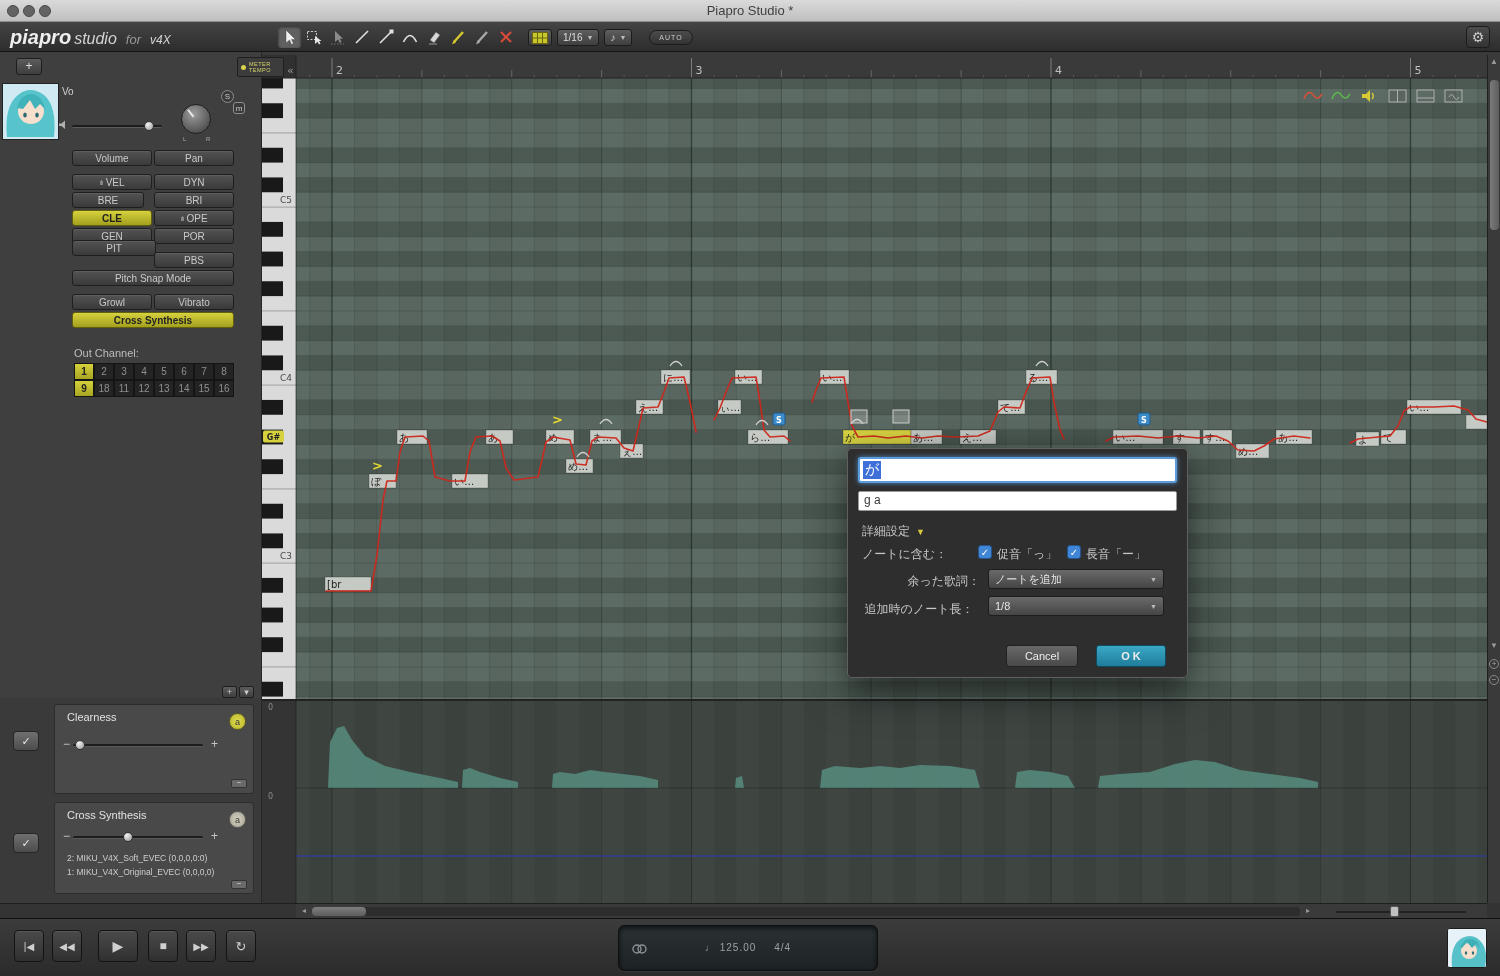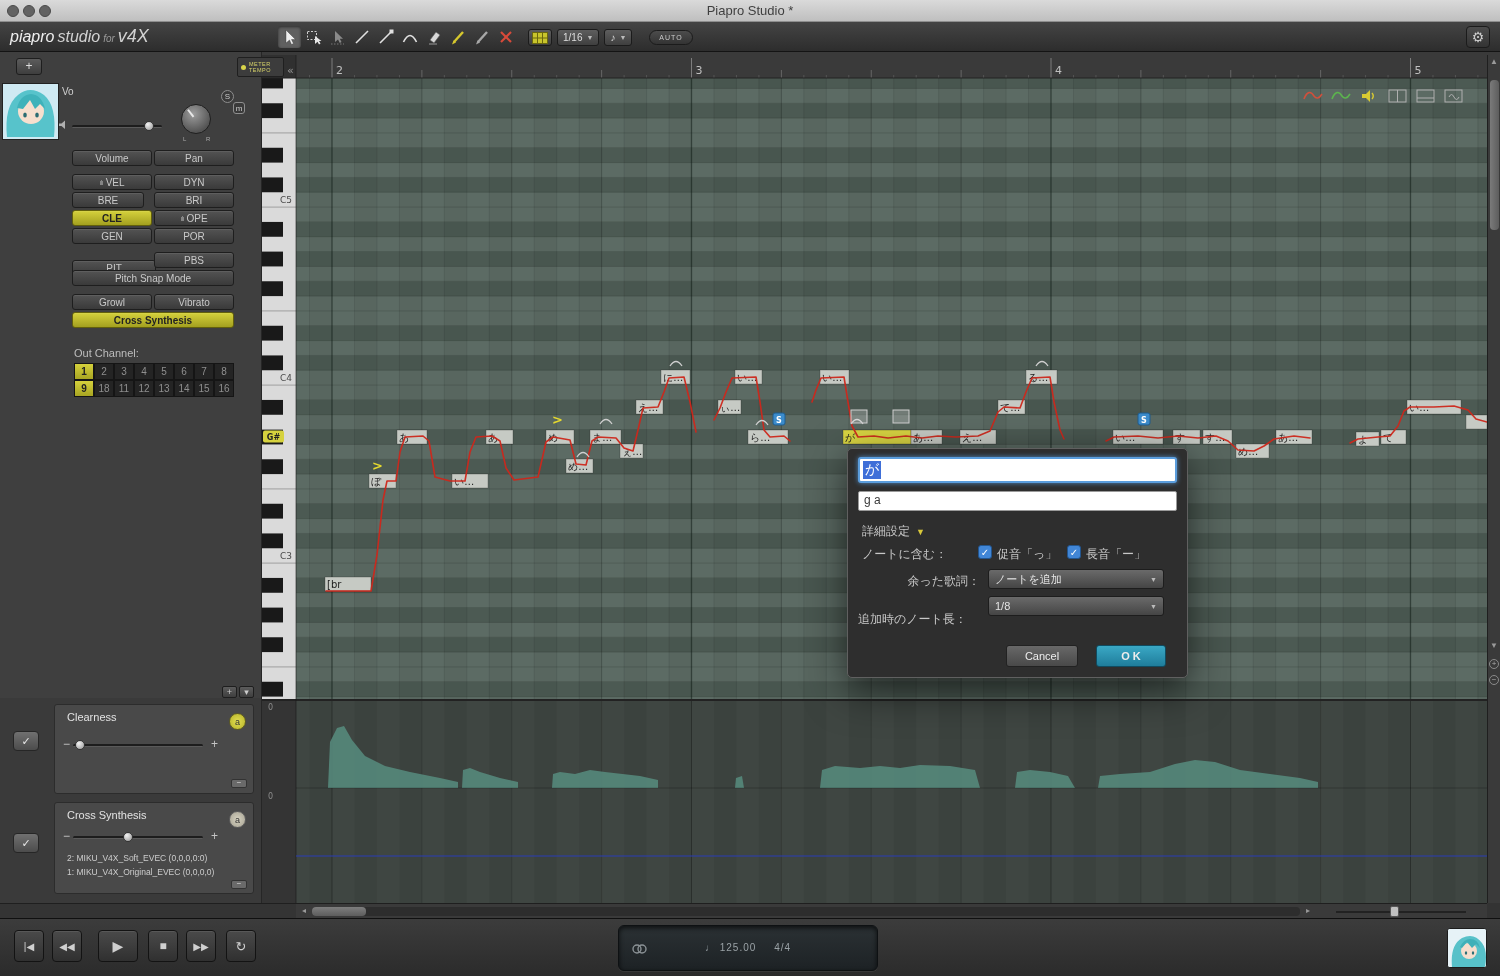--- a/index.html
+++ b/index.html
@@ -6,24 +6,24 @@
   body{background:#222;font-family:"Liberation Sans",sans-serif}
   #app{position:relative;width:1500px;height:976px;background:#3a3a3a;overflow:hidden}
   .abs{position:absolute}
   
   #titlebar{position:absolute;left:0;top:0;width:1500px;height:22px;background:linear-gradient(#dadada,#bfbfbf);border-bottom:1px solid #8e8e8e}
   .light{position:absolute;top:5px;width:12px;height:12px;border-radius:50%;background:#636363;border:1px solid #4a4a4a}
   #title{line-height:21px;text-align:center;font-size:13px;color:#3f3f3f}
   
   #toolbar{position:absolute;left:0;top:22px;width:1500px;height:30px;background:linear-gradient(#444,#2d2d2d);border-bottom:1px solid #141414}
   #brand{position:absolute;left:10px;top:4px;color:#eee;font-style:italic}
-  #brand .b1{font-weight:normal;font-size:16px}
+  #brand .b1{font-weight:bold;font-size:20px}
   #brand .b2{font-size:16px;color:#d2d2d2;margin-left:3px}
-  #brand .b3{font-size:10px;color:#9a9a9a;margin:0 3px}
-  #brand .b4{font-size:18px;color:#d2d2d2}
+  #brand .b3{font-size:13px;color:#9a9a9a;margin:0 9px}
+  #brand .b4{font-size:12px;color:#d2d2d2}
   #tools{position:absolute;left:278px;top:4px;display:flex;gap:1px}
   .tool{width:23px;height:22px;display:flex;align-items:center;justify-content:center;border-radius:3px}
   .tool.active{background:#606060;box-shadow:inset 0 1px 3px rgba(0,0,0,.55)}
   #quant{position:absolute;left:528px;top:7px;display:flex;gap:5px;align-items:center}
   .drop{height:17px;background:linear-gradient(#5e5e5e,#3f3f3f);border:1px solid #1b1b1b;border-radius:3px;color:#ddd;font-size:10px;display:flex;align-items:center;padding:0 5px;gap:4px}
   .arrowdn{font-size:7px;color:#bbb}
   #autobtn{height:15px;border-radius:8px;background:linear-gradient(#4c4c4c,#333);border:1px solid #1b1b1b;color:#ccc;font-size:7px;letter-spacing:1px;padding:0 9px;display:flex;align-items:center;margin-left:12px}
   #gearbtn{position:absolute;right:10px;top:4px;width:24px;height:22px;background:linear-gradient(#4c4c4c,#333);border:1px solid #1b1b1b;border-radius:4px;color:#ccc;font-size:14px;text-align:center;line-height:20px}
   
   #sidebar{position:absolute;left:0;top:52px;width:262px;height:646px;background:#3f3f3f;border-right:1px solid #262626}
@@ -242,21 +242,21 @@
     <div class="sbtn" style="left:154px;top:158px;width:80px">
         <span class="bars">ılı</span>
         <span>OPE</span>
       </div>
     <div class="sbtn" style="left:72px;top:176px;width:80px">
         <span>GEN</span>
       </div>
     <div class="sbtn" style="left:154px;top:176px;width:80px">
         <span>POR</span>
       </div>
-    <div class="sbtn" style="left:72px;top:208px;width:84px">
+    <div class="sbtn" style="left:72px;top:188px;width:84px">
         <span>PIT</span>
       </div>
     <div class="sbtn" style="left:154px;top:200px;width:80px">
         <span>PBS</span>
       </div>
     <div class="sbtn" style="left:72px;top:218px;width:162px">
         <span>Pitch Snap Mode</span>
       </div>
     <div class="sbtn" style="left:72px;top:242px;width:80px">
         <span>Growl</span>
@@ -711,21 +711,21 @@
     <div class="dlabel" style="left:14px;top:97px">ノートに含む：</div>
     <div class="dcheck" style="left:130px;top:96px">✓</div>
     <div class="dlabel" style="left:149px;top:97px">促音「っ」</div>
     <div class="dcheck" style="left:219px;top:96px">✓</div>
     <div class="dlabel" style="left:238px;top:97px">長音「ー」</div>
     <div class="dlabel" style="left:10px;top:124px;width:122px;text-align:right">余った歌詞：</div>
     <div class="ddrop" style="left:140px;top:120px">
         <span>ノートを追加</span>
         <span class="arrowdn">▼</span>
       </div>
-    <div class="dlabel" style="left:10px;top:162px;width:122px;text-align:left">追加時のノート長：</div>
+    <div class="dlabel" style="left:10px;top:152px;width:122px;text-align:center">追加時のノート長：</div>
     <div class="ddrop" style="left:140px;top:147px">
         <span>1/8</span>
         <span class="arrowdn">▼</span>
       </div>
     <div class="dbtn" id="cancelbtn">Cancel</div>
     <div class="dbtn" id="okbtn">O K</div>
   </div>
 
   <div id="panels">
     <div class="toggle" style="top:33px">✓</div>

